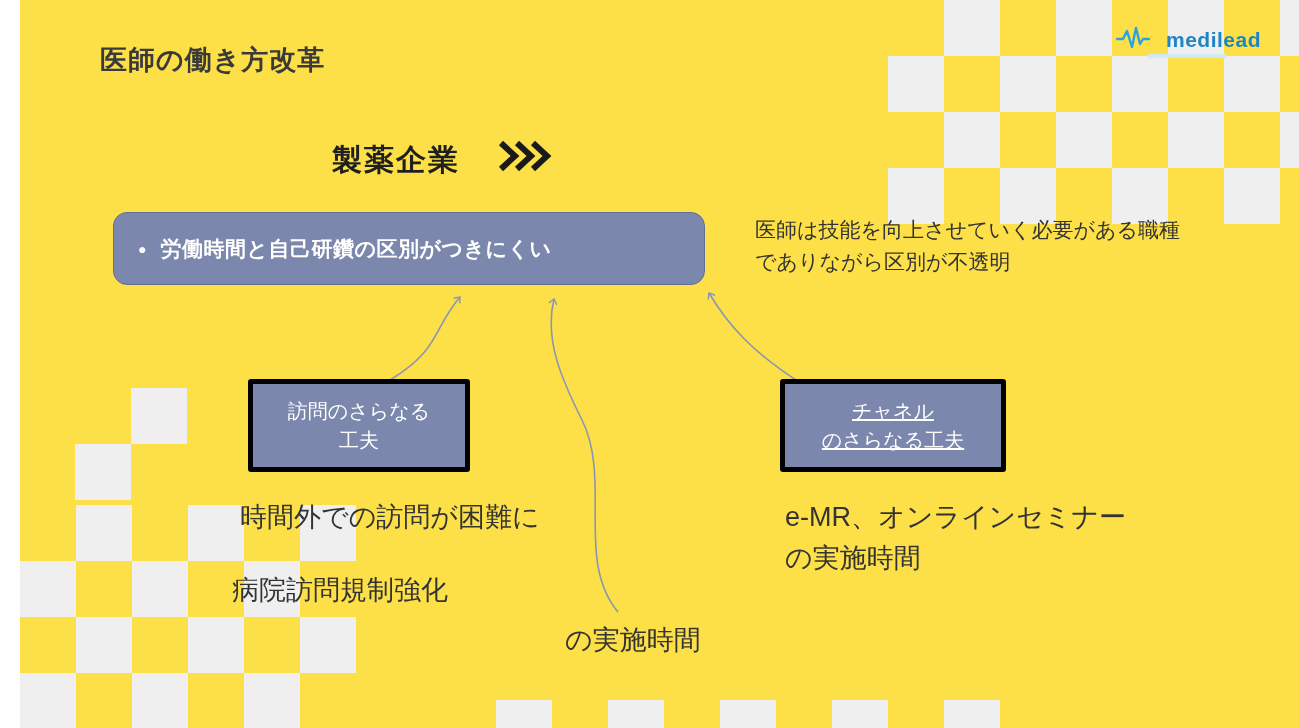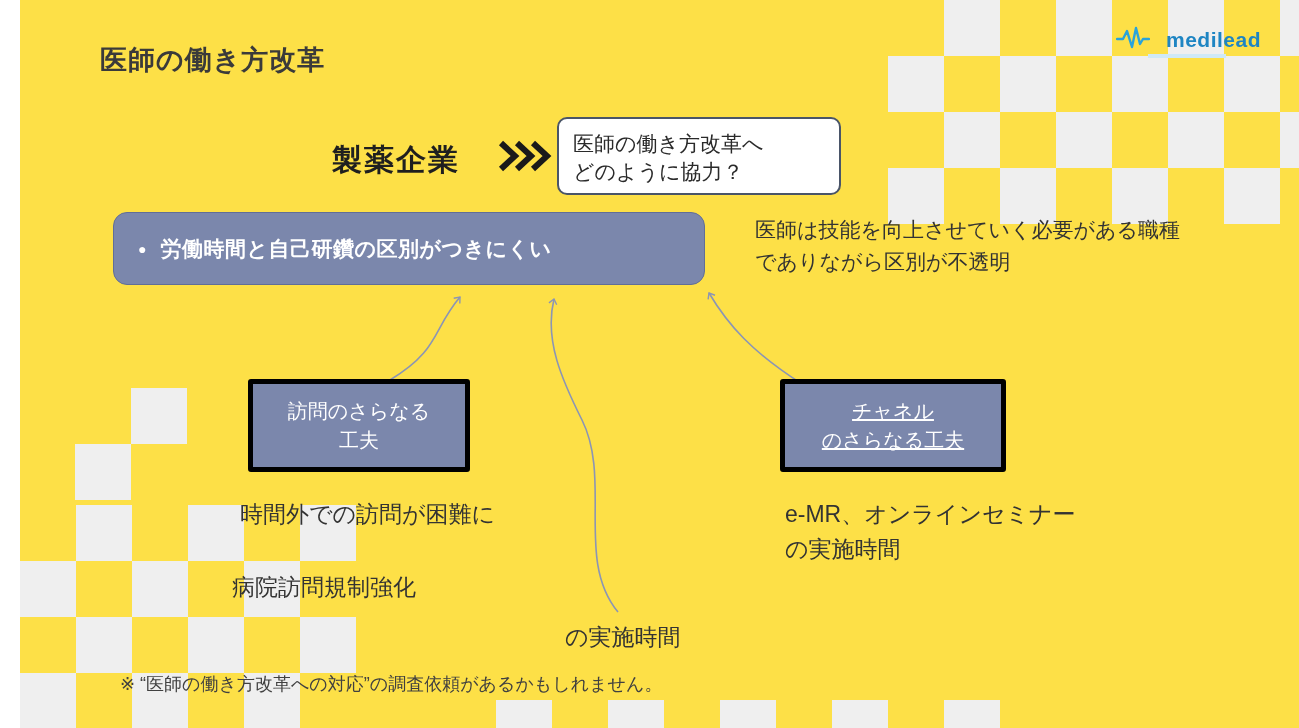--- a/index.html
+++ b/index.html
@@ -78,21 +78,21 @@
   .branch-box {
     position: absolute;
     background: #7b87ac; border: 5px solid #000000; border-radius: 3px;
     color: #ffffff; font-size: 20px; line-height: 1.45;
     display: flex; align-items: center; justify-content: center; text-align: center;
   }
   .visit-box   { left: 228px; top: 379px; width: 212px; height: 83px; }
   .channel-box { left: 760px; top: 379px; width: 216px; height: 83px; text-decoration: underline; }
 
   
-  .note { position: absolute; font-size: 23px; color: #333333; line-height: 1.5; }
+  .note { position: absolute; font-size: 27px; color: #333333; line-height: 1.5; }
   .visit-note-1   { left: 220px; top: 497px; }
   .visit-note-2   { left: 212px; top: 570px; }
   .channel-note   { left: 765px; top: 497px; }
   .conference-note{ left: 545px; top: 620px; }
 
   .footnote {
     position: absolute; left: 100px; top: 672px;
     font-size: 18px; color: #404040;
   }
 
@@ -134,37 +134,34 @@
     <div class="logo-underline"></div>
 
     <div class="actor-label">製薬企業</div>
     <div class="chevrons">
       <svg width="54" height="32" viewBox="0 0 54 32">
         <path d="M3 3 L17 16 L3 29" fill="none" stroke="#1a1a1a" stroke-width="6"></path>
         <path d="M19 3 L33 16 L19 29" fill="none" stroke="#1a1a1a" stroke-width="6"></path>
         <path d="M35 3 L49 16 L35 29" fill="none" stroke="#1a1a1a" stroke-width="6"></path>
       </svg>
     </div>
-    <div class="question-box prewrap">医師の働き方改革へ
-どのように協力？</div>
 
     <div class="issue-bar">
       <span class="issue-bullet">●</span>
       <span class="issue-label">労働時間と自己研鑽の区別がつきにくい</span>
     </div>
     <div class="issue-note prewrap">医師は技能を向上させていく必要がある職種
 でありながら区別が不透明</div>
 
     <div class="branch-box visit-box prewrap">訪問のさらなる
 工夫</div>
     <div class="branch-box channel-box prewrap">チャネル
 のさらなる工夫</div>
 
     <div class="note visit-note-1">時間外での訪問が困難に</div>
     <div class="note visit-note-2">病院訪問規制強化</div>
     <div class="note channel-note prewrap">e-MR、オンラインセミナー
 の実施時間</div>
     <div class="note conference-note">の実施時間</div>
 
-    <div class="footnote">※ “医師の働き方改革への対応”の調査依頼があるかもしれません。</div>
 
   </div>
 </div>
 
 </body></html>

